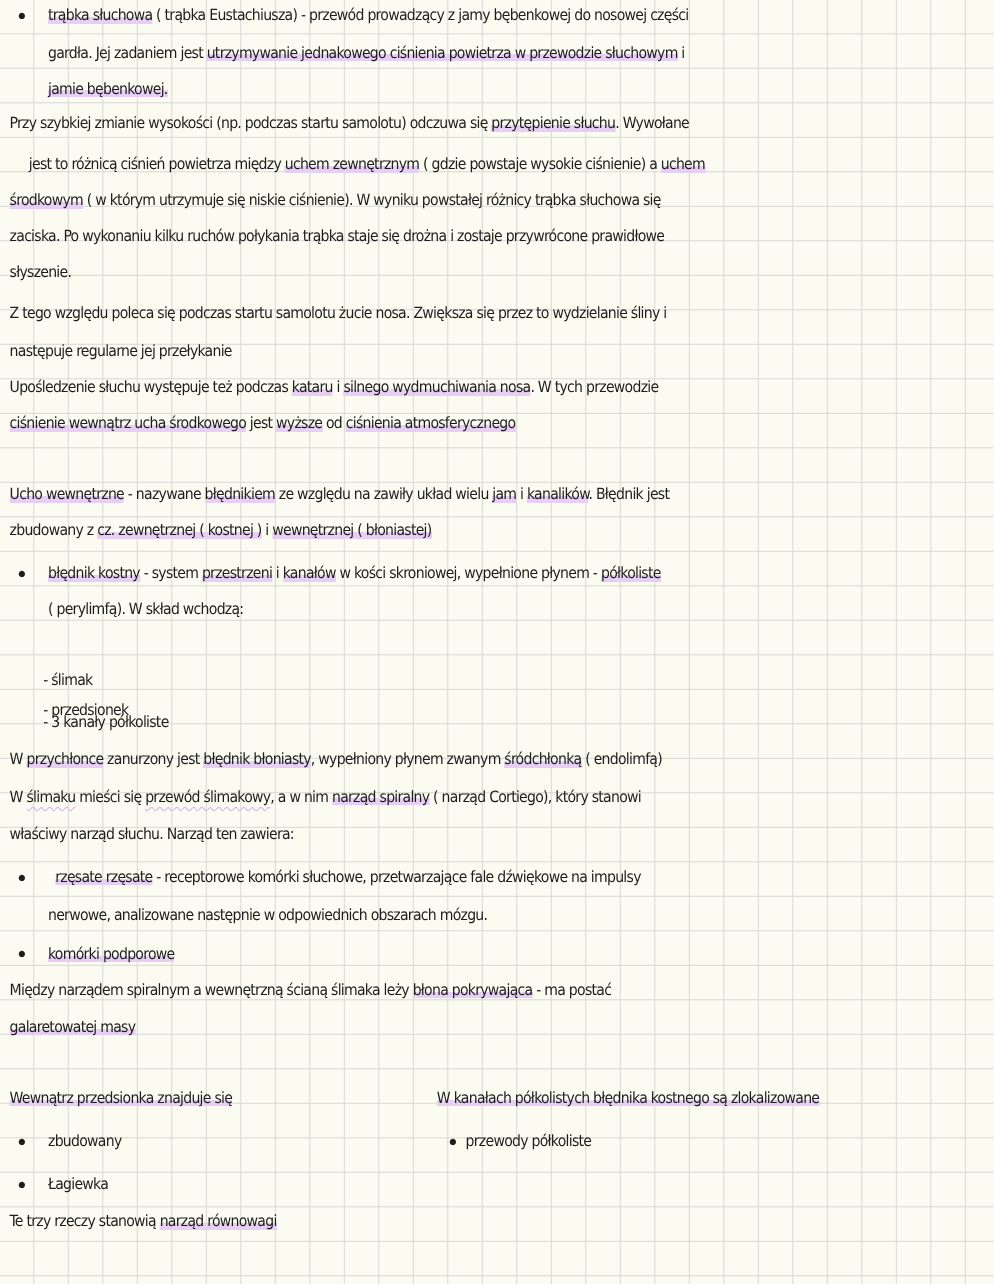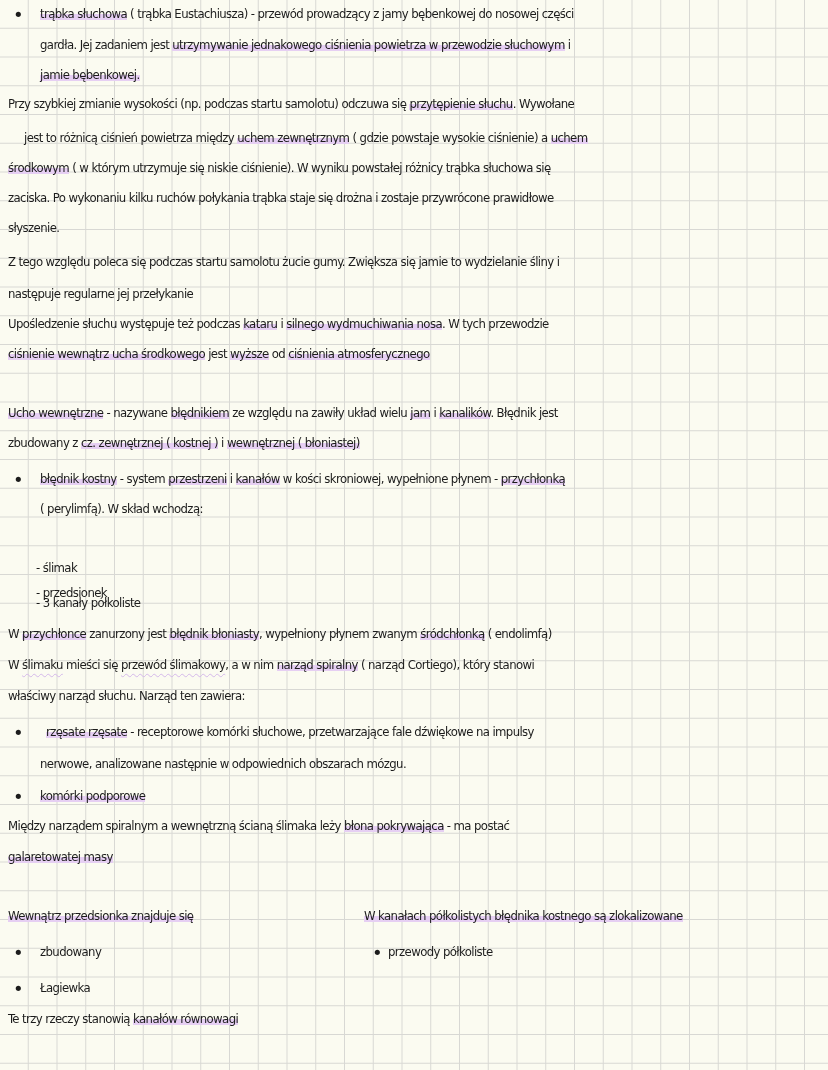--- a/index.html
+++ b/index.html
@@ -33,30 +33,30 @@
   <div class="line" style="left:40px;top:6px"><span class="hl">trąbka słuchowa</span><span> ( trąbka Eustachiusza) - przewód prowadzący z jamy bębenkowej do nosowej części</span></div>
   <div class="line" style="left:40px;top:37px"><span>gardła. Jej zadaniem jest </span><span class="hl">utrzymywanie jednakowego ciśnienia powietrza w przewodzie słuchowym</span><span> i</span></div>
   <div class="line" style="left:40px;top:67px"><span class="hl">jamie bębenkowej.</span></div>
 
   <div class="line" style="left:8px;top:96px"><span>Przy szybkiej zmianie wysokości (np. podczas startu samolotu) odczuwa się </span><span class="hl">przytępienie słuchu</span><span>. Wywołane</span></div>
   <div class="line" style="left:24px;top:130px"><span>jest to różnicą ciśnień powietrza między </span><span class="hl">uchem zewnętrznym</span><span> ( gdzie powstaje wysokie ciśnienie) a </span><span class="hl">uchem</span></div>
   <div class="line" style="left:8px;top:160px"><span class="hl">środkowym</span><span> ( w którym utrzymuje się niskie ciśnienie). W wyniku powstałej różnicy trąbka słuchowa się</span></div>
   <div class="line" style="left:8px;top:190px"><span>zaciska. Po wykonaniu kilku ruchów połykania trąbka staje się drożna i zostaje przywrócone prawidłowe</span></div>
   <div class="line" style="left:8px;top:220px"><span>słyszenie.</span></div>
 
-  <div class="line" style="left:8px;top:254px"><span>Z tego względu poleca się podczas startu samolotu żucie gumy. Zwiększa się jamie to wydzielanie śliny i</span></div>
+  <div class="line" style="left:8px;top:254px"><span>Z tego względu poleca się podczas startu samolotu żucie nosa. Zwiększa się przez to wydzielanie śliny i</span></div>
   <div class="line" style="left:8px;top:286px"><span>następuje regularne jej przełykanie</span></div>
   <div class="line" style="left:8px;top:316px"><span>Upośledzenie słuchu występuje też podczas </span><span class="hl">kataru</span><span> i </span><span class="hl">silnego wydmuchiwania nosa</span><span>. W tych przewodzie</span></div>
   <div class="line" style="left:8px;top:346px"><span class="hl">ciśnienie wewnątrz ucha środkowego</span><span> jest </span><span class="hl">wyższe</span><span> od </span><span class="hl">ciśnienia atmosferycznego</span></div>
 
   <div class="line" style="left:8px;top:405px"><span class="hl">Ucho wewnętrzne</span><span> - nazywane </span><span class="hl">błędnikiem</span><span> ze względu na zawiły układ wielu </span><span class="hl">jam</span><span> i </span><span class="hl">kanalików</span><span>. Błędnik jest</span></div>
   <div class="line" style="left:8px;top:435px"><span>zbudowany z </span><span class="hl">cz. zewnętrznej ( kostnej )</span><span> i </span><span class="hl">wewnętrznej ( błoniastej)</span></div>
 
   <span class="bullet" style="left:13px;top:469px">•</span>
-  <div class="line" style="left:40px;top:471px"><span class="hl">błędnik kostny</span><span> - system </span><span class="hl">przestrzeni</span><span> i </span><span class="hl">kanałów</span><span> w kości skroniowej, wypełnione płynem - </span><span class="hl">przychłonką</span></div>
+  <div class="line" style="left:40px;top:471px"><span class="hl">błędnik kostny</span><span> - system </span><span class="hl">przestrzeni</span><span> i </span><span class="hl">kanałów</span><span> w kości skroniowej, wypełnione płynem - </span><span class="hl">półkoliste</span></div>
   <div class="line" style="left:40px;top:501px"><span>( perylimfą). W skład wchodzą:</span></div>
   <div class="line" style="left:36px;top:560px"><span>- ślimak</span></div>
   <div class="line" style="left:36px;top:585px"><span>- przedsionek</span></div>
   <div class="line" style="left:36px;top:595px"><span>- 3 kanały półkoliste</span></div>
 
   <div class="line" style="left:8px;top:626px"><span>W </span><span class="hl">przychłonce</span><span> zanurzony jest </span><span class="hl">błędnik błoniasty</span><span>, wypełniony płynem zwanym </span><span class="hl">śródchłonką</span><span> ( endolimfą)</span></div>
   <div class="line" style="left:8px;top:657px"><span>W </span><span class="wavy">ślimaku</span><span> mieści się </span><span class="wavy">przewód ślimakowy</span><span>, a w nim </span><span class="hl">narząd spiralny</span><span> ( narząd Cortiego), który stanowi</span></div>
   <div class="line" style="left:8px;top:688px"><span>właściwy narząd słuchu. Narząd ten zawiera:</span></div>
 
   <span class="bullet" style="left:13px;top:722px">•</span>
@@ -66,19 +66,19 @@
   <div class="line" style="left:40px;top:788px"><span class="hl">komórki podporowe</span></div>
 
   <div class="line" style="left:8px;top:818px"><span>Między narządem spiralnym a wewnętrzną ścianą ślimaka leży </span><span class="hl">błona pokrywająca</span><span> - ma postać</span></div>
   <div class="line" style="left:8px;top:849px"><span class="hl">galaretowatej masy</span></div>
 
   <div class="line" style="left:8px;top:908px"><span class="hl">Wewnątrz przedsionka znajduje się</span></div>
   <span class="bullet" style="left:13px;top:942px">•</span>
   <div class="line" style="left:40px;top:944px"><span>zbudowany</span></div>
   <span class="bullet" style="left:13px;top:978px">•</span>
   <div class="line" style="left:40px;top:980px"><span>Łagiewka</span></div>
-  <div class="line" style="left:8px;top:1011px"><span>Te trzy rzeczy stanowią </span><span class="hl">kanałów równowagi</span></div>
+  <div class="line" style="left:8px;top:1011px"><span>Te trzy rzeczy stanowią </span><span class="hl">narząd równowagi</span></div>
 
   <div class="line" style="left:364px;top:908px"><span class="hl">W kanałach półkolistych błędnika kostnego są zlokalizowane</span></div>
   <span class="bullet" style="left:372px;top:942px">•</span>
   <div class="line" style="left:388px;top:944px"><span>przewody półkoliste</span></div>
 
 </div>
 
 </body></html>

